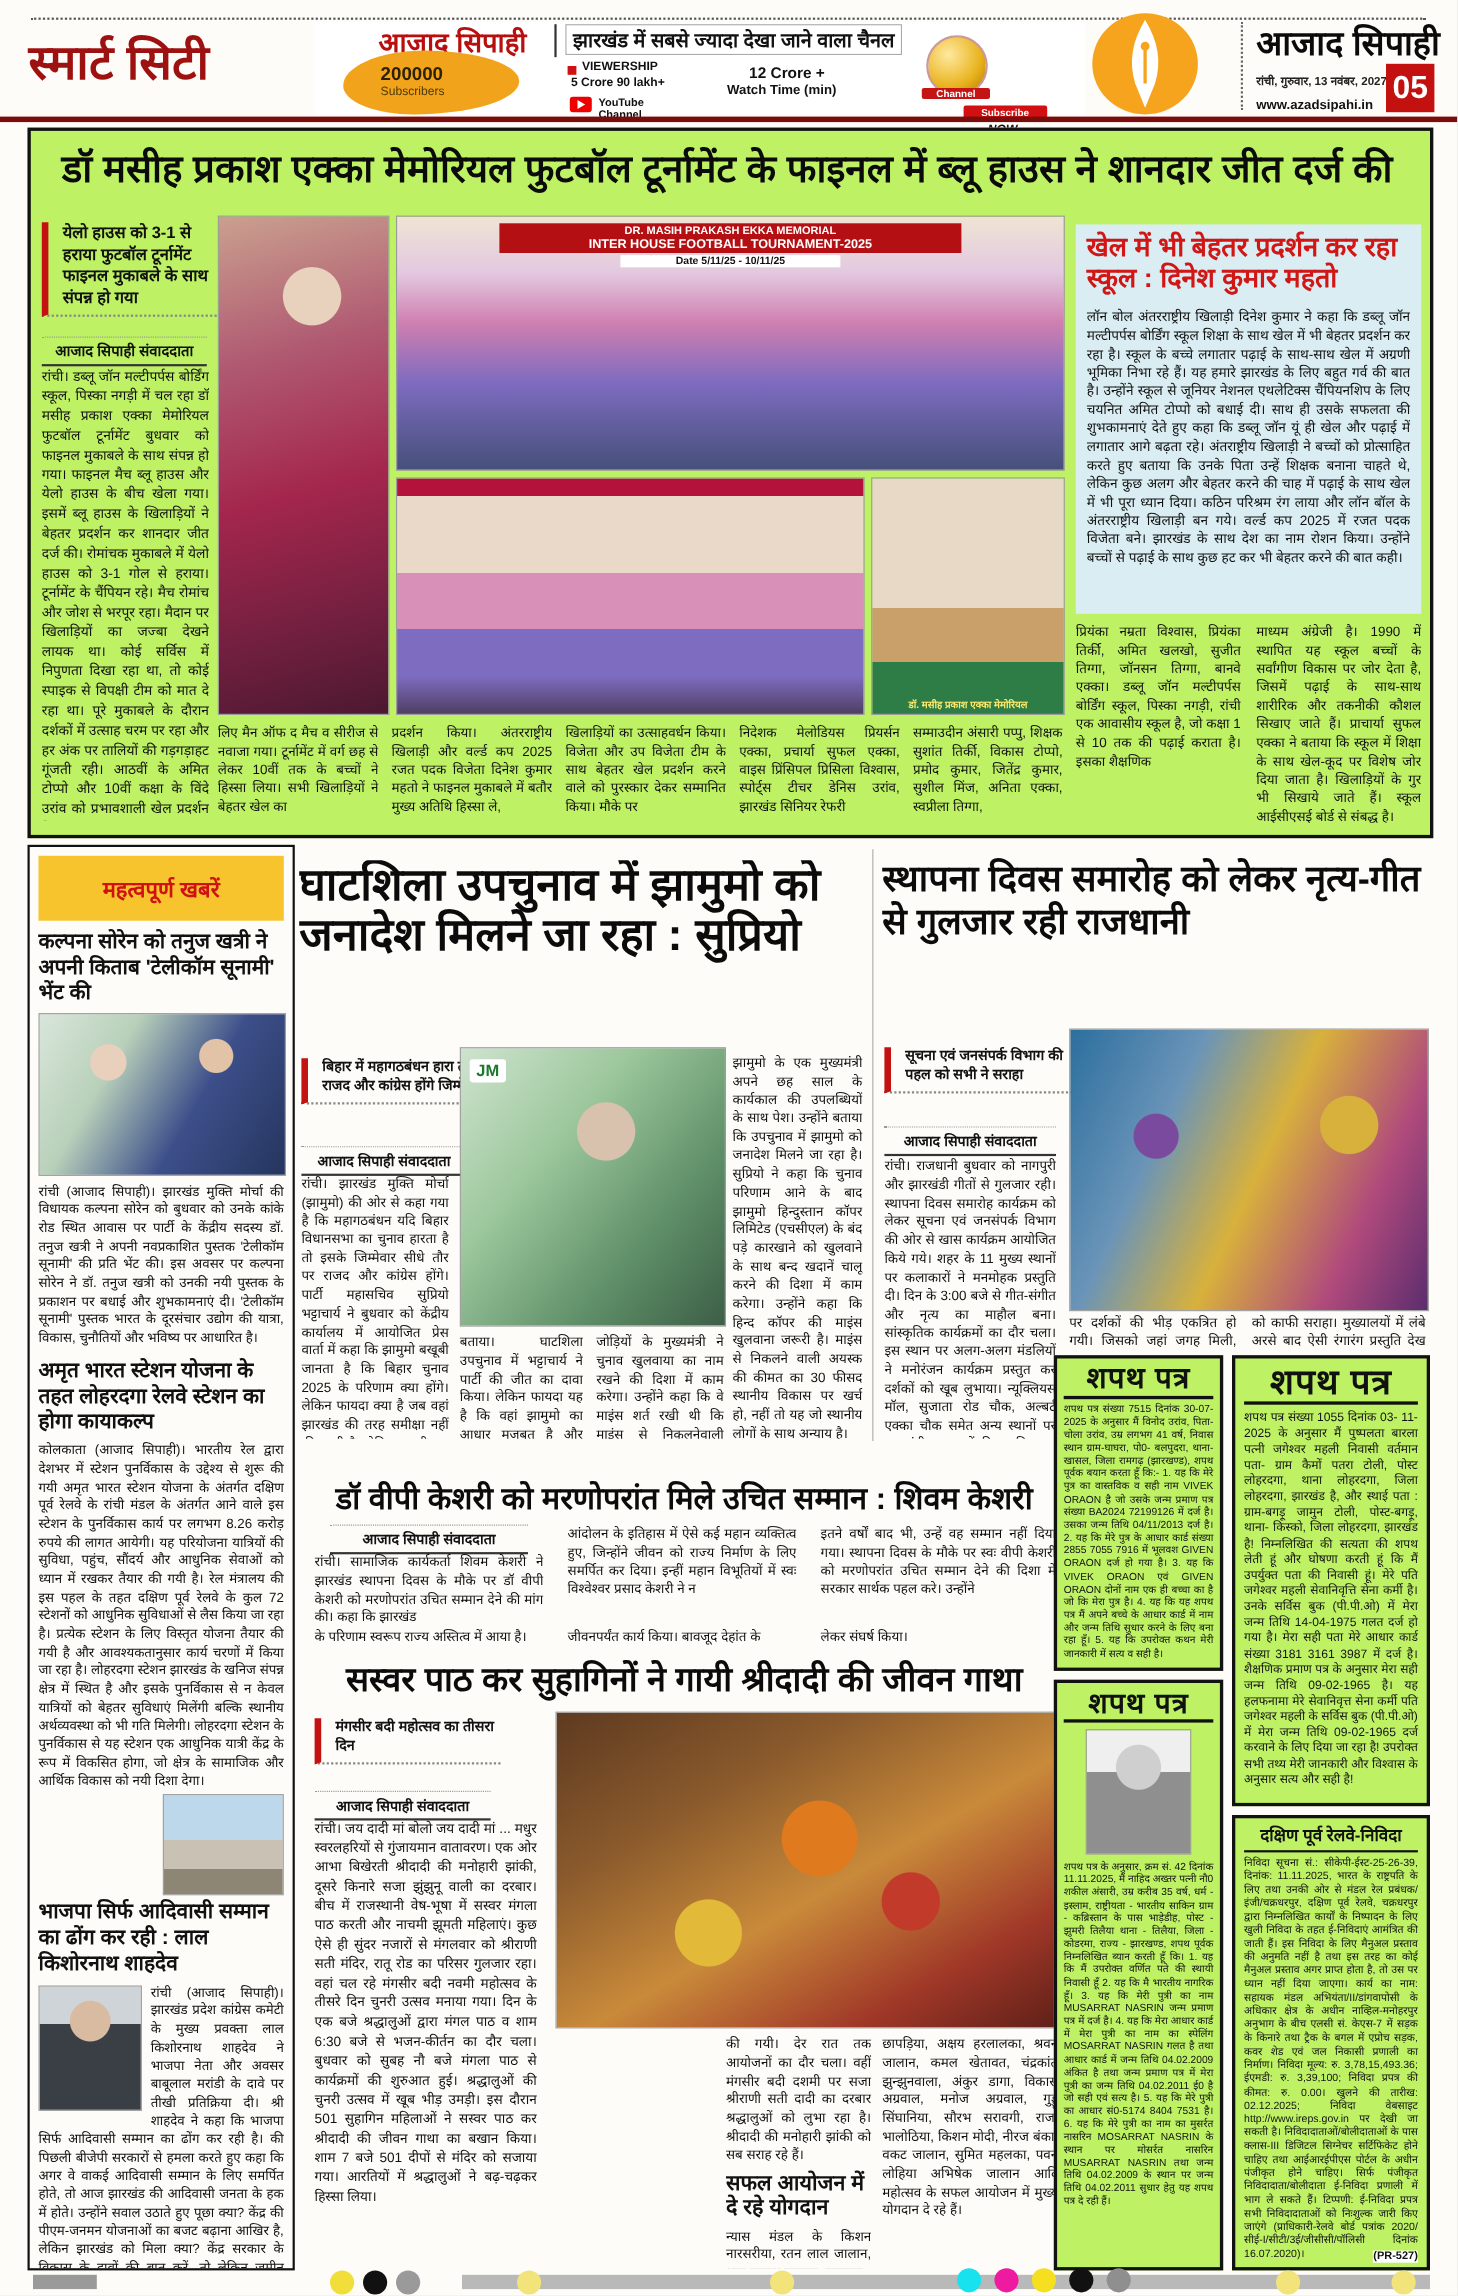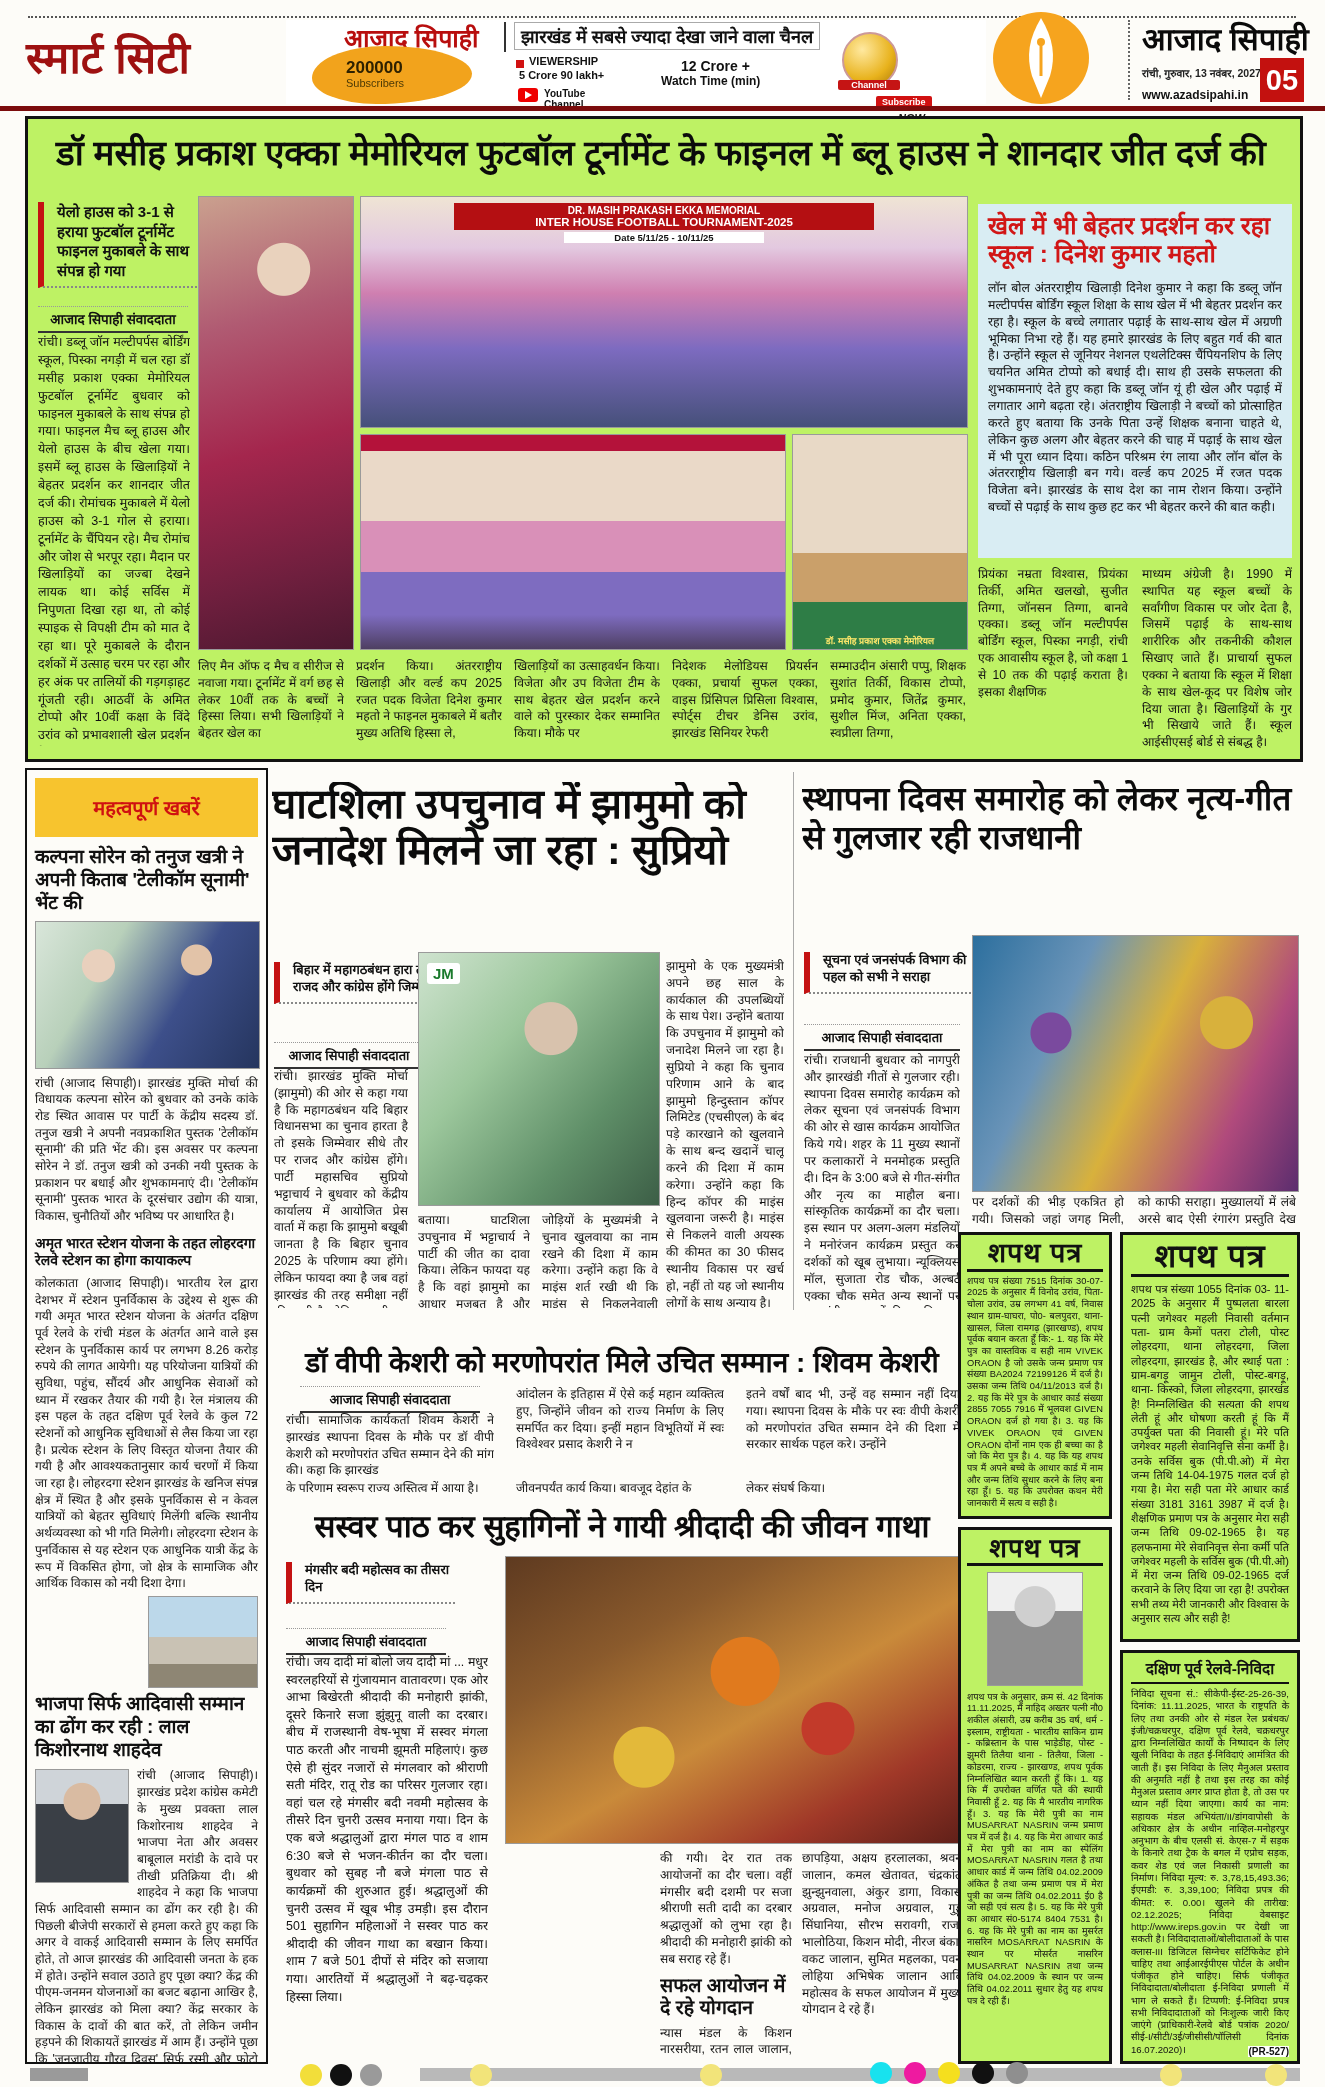--- a/index.html
+++ b/index.html
@@ -42,21 +42,21 @@
     <div class="abs" style="left:243px;top:35px;font-size:11px;font-weight:800;">VIEWERSHIP</div>
     <div class="abs" style="left:233px;top:49px;font-size:11px;font-weight:600;">5 Crore 90 lakh+</div>
     <div class="abs" style="left:395px;top:38px;font-size:14px;font-weight:800;">12 Crore +</div>
     <div class="abs" style="left:375px;top:54px;font-size:12px;font-weight:600;">Watch Time (min)</div>
     <div class="abs" style="left:232px;top:68px;width:20px;height:14px;background:#e00;border-radius:3px;">
       <div style="position:absolute;left:7px;top:3px;width:0;height:0;border-left:7px solid #fff;border-top:4px solid transparent;border-bottom:4px solid transparent;"></div>
     </div>
     <div class="abs" style="left:258px;top:68px;width:70px;font-size:10px;line-height:1.1;font-weight:600;">YouTube Channel</div>
     <div class="abs" style="left:556px;top:12px;width:52px;height:52px;border-radius:50%;background:radial-gradient(circle at 35% 30%,#ffe9a0,#e8b21c 60%,#a87508);border:2px solid #c99;"></div>
     <div class="abs" style="left:552px;top:60px;width:62px;background:#c51414;color:#fff;font-size:9px;font-weight:700;text-align:center;border-radius:2px;">Channel</div>
-    <div class="abs" style="left:590px;top:76px;background:#d11111;color:#fff;font-size:9px;font-weight:700;padding:1px 6px;border-radius:2px;">Subscribe</div>
+    <div class="abs" style="left:590px;top:76px;background:#d11111;color:#fff;font-size:9px;font-weight:700;padding:1px 16px;border-radius:2px;">Subscribe</div>
     <div class="abs" style="left:612px;top:92px;font-size:11px;font-weight:800;font-style:italic;color:#111;">NOW</div>
   </div>
 
   <div class="abs" style="left:993px;top:12px;width:96px;height:92px;border-radius:50%;background:#f6a41e;">
     <svg width="96" height="92" viewBox="0 0 96 92">
       <path d="M48 6 C36 26 33 44 39 64 L48 86 L57 64 C63 44 60 26 48 6 Z" fill="#ffffff"></path>
       <line x1="48" y1="30" x2="48" y2="64" stroke="#f6a41e" stroke-width="3"></line>
       <circle cx="48" cy="30" r="4" fill="#f6a41e"></circle>
     </svg>
   </div>
@@ -114,21 +114,21 @@
   <div class="abs smalltxt j" style="left:830px;top:658px;width:136px;height:90px;">सम्माउदीन अंसारी पप्पु, शिक्षक सुशांत तिर्की, विकास टोप्पो, प्रमोद कुमार, जितेंद्र कुमार, सुशील मिंज, अनिता एक्का, स्वप्रीला तिग्गा,</div>
 
   <div class="abs" style="left:25px;top:768px;width:243px;height:1296px;border:2.5px solid #111;padding:8px;box-sizing:border-box;overflow:hidden;">
     <div style="background:#f7c42e;color:#cf1111;font-size:20px;font-weight:800;text-align:center;padding:16px 0;">महत्वपूर्ण खबरें</div>
     <div style="font-size:19px;font-weight:800;line-height:1.22;margin:8px 0 6px;">कल्पना सोरेन को तनुज खत्री ने अपनी किताब 'टेलीकॉम सूनामी' भेंट की</div>
     <div class="photo" style="width:100%;height:146px;background:
        radial-gradient(circle at 28% 30%,#e9d0bd 0 16px,transparent 17px),
        radial-gradient(circle at 72% 26%,#e2c3a8 0 15px,transparent 16px),
        linear-gradient(120deg,#d9e6da 0%,#b8d0ba 30%,#3d4f8a 62%,#25355e 100%);"></div>
     <div class="j" style="font-size:12.1px;line-height:1.38;margin-top:6px;">रांची (आजाद सिपाही)। झारखंड मुक्ति मोर्चा की विधायक कल्पना सोरेन को बुधवार को उनके कांके रोड स्थित आवास पर पार्टी के केंद्रीय सदस्य डॉ. तनुज खत्री ने अपनी नवप्रकाशित पुस्तक 'टेलीकॉम सूनामी' की प्रति भेंट की। इस अवसर पर कल्पना सोरेन ने डॉ. तनुज खत्री को उनकी नयी पुस्तक के प्रकाशन पर बधाई और शुभकामनाएं दी। 'टेलीकॉम सूनामी' पुस्तक भारत के दूरसंचार उद्योग की यात्रा, विकास, चुनौतियों और भविष्य पर आधारित है।</div>
-    <div style="font-size:14px;font-weight:800;line-height:1.22;margin:10px 0 6px;">अमृत भारत स्टेशन योजना के तहत लोहरदगा रेलवे स्टेशन का होगा कायाकल्प</div>
+    <div style="font-size:19px;font-weight:800;line-height:1.22;margin:10px 0 6px;">अमृत भारत स्टेशन योजना के तहत लोहरदगा रेलवे स्टेशन का होगा कायाकल्प</div>
     <div class="j" style="font-size:12.1px;line-height:1.38;">कोलकाता (आजाद सिपाही)। भारतीय रेल द्वारा देशभर में स्टेशन पुनर्विकास के उद्देश्य से शुरू की गयी अमृत भारत स्टेशन योजना के अंतर्गत दक्षिण पूर्व रेलवे के रांची मंडल के अंतर्गत आने वाले इस स्टेशन के पुनर्विकास कार्य पर लगभग 8.26 करोड़ रुपये की लागत आयेगी। यह परियोजना यात्रियों की सुविधा, पहुंच, सौंदर्य और आधुनिक सेवाओं को ध्यान में रखकर तैयार की गयी है। रेल मंत्रालय की इस पहल के तहत दक्षिण पूर्व रेलवे के कुल 72 स्टेशनों को आधुनिक सुविधाओं से लैस किया जा रहा है। प्रत्येक स्टेशन के लिए विस्तृत योजना तैयार की गयी है और आवश्यकतानुसार कार्य चरणों में किया जा रहा है। लोहरदगा स्टेशन झारखंड के खनिज संपन्न क्षेत्र में स्थित है और इसके पुनर्विकास से न केवल यात्रियों को बेहतर सुविधाएं मिलेंगी बल्कि स्थानीय अर्थव्यवस्था को भी गति मिलेगी। लोहरदगा स्टेशन के पुनर्विकास से यह स्टेशन एक आधुनिक यात्री केंद्र के रूप में विकसित होगा, जो क्षेत्र के सामाजिक और आर्थिक विकास को नयी दिशा देगा।</div>
     <div class="photo" style="float:right;width:108px;height:90px;margin:4px 0 4px 6px;background:
        linear-gradient(180deg,#bcd8ea 0 45%,#c9c2b4 45% 75%,#8e8674 75% 100%);"></div>
     <div style="font-size:19px;font-weight:800;line-height:1.22;margin:10px 0 6px;clear:both;">भाजपा सिर्फ आदिवासी सम्मान का ढोंग कर रही : लाल किशोरनाथ शाहदेव</div>
     <div class="photo" style="float:left;width:92px;height:112px;margin:2px 8px 2px 0;background:
        radial-gradient(circle at 50% 28%,#d9bba2 0 18px,transparent 19px),
        linear-gradient(180deg,#cfd4d9 0 30%,#3a3f46 30% 100%);"></div>
     <div class="j" style="font-size:12.1px;line-height:1.38;">रांची (आजाद सिपाही)। झारखंड प्रदेश कांग्रेस कमेटी के मुख्य प्रवक्ता लाल किशोरनाथ शाहदेव ने भाजपा नेता और अवसर बाबूलाल मरांडी के दावे पर तीखी प्रतिक्रिया दी। श्री शाहदेव ने कहा कि भाजपा सिर्फ आदिवासी सम्मान का ढोंग कर रही है। की पिछली बीजेपी सरकारों से हमला करते हुए कहा कि अगर वे वाकई आदिवासी सम्मान के लिए समर्पित होते, तो आज झारखंड की आदिवासी जनता के हक में होते। उन्होंने सवाल उठाते हुए पूछा क्या? केंद्र की पीएम-जनमन योजनाओं का बजट बढ़ाना आखिर है, लेकिन झारखंड को मिला क्या? केंद्र सरकार के विकास के दावों की बात करें, तो लेकिन जमीन हड़पने की शिकायतें झारखंड में आम हैं। उन्होंने पूछा कि 'जनजातीय गौरव दिवस' सिर्फ रस्मी और फोटो सेशन तक सीमित है या वास्तव में आदिवासी समुदाय को अधिकार मिलेंगे। कहा कि भगवान बिरसा के सिद्धांतों को अपनाने की जरूरत सिर्फ 15 नवंबर को महापुरुषों के नाम पर राजनीति करने की नहीं है। उन्होंने कहा कि संथाली भाषा को आठवीं अनुसूची में शामिल करने और अलग आदिवासी मंत्रालय जैसे वादों का क्या हुआ, सरकार इसके संबंधी मात्र एक झलक आंकड़ों की तालिका पर पेश करना बंद करे।</div>
   </div>
 

